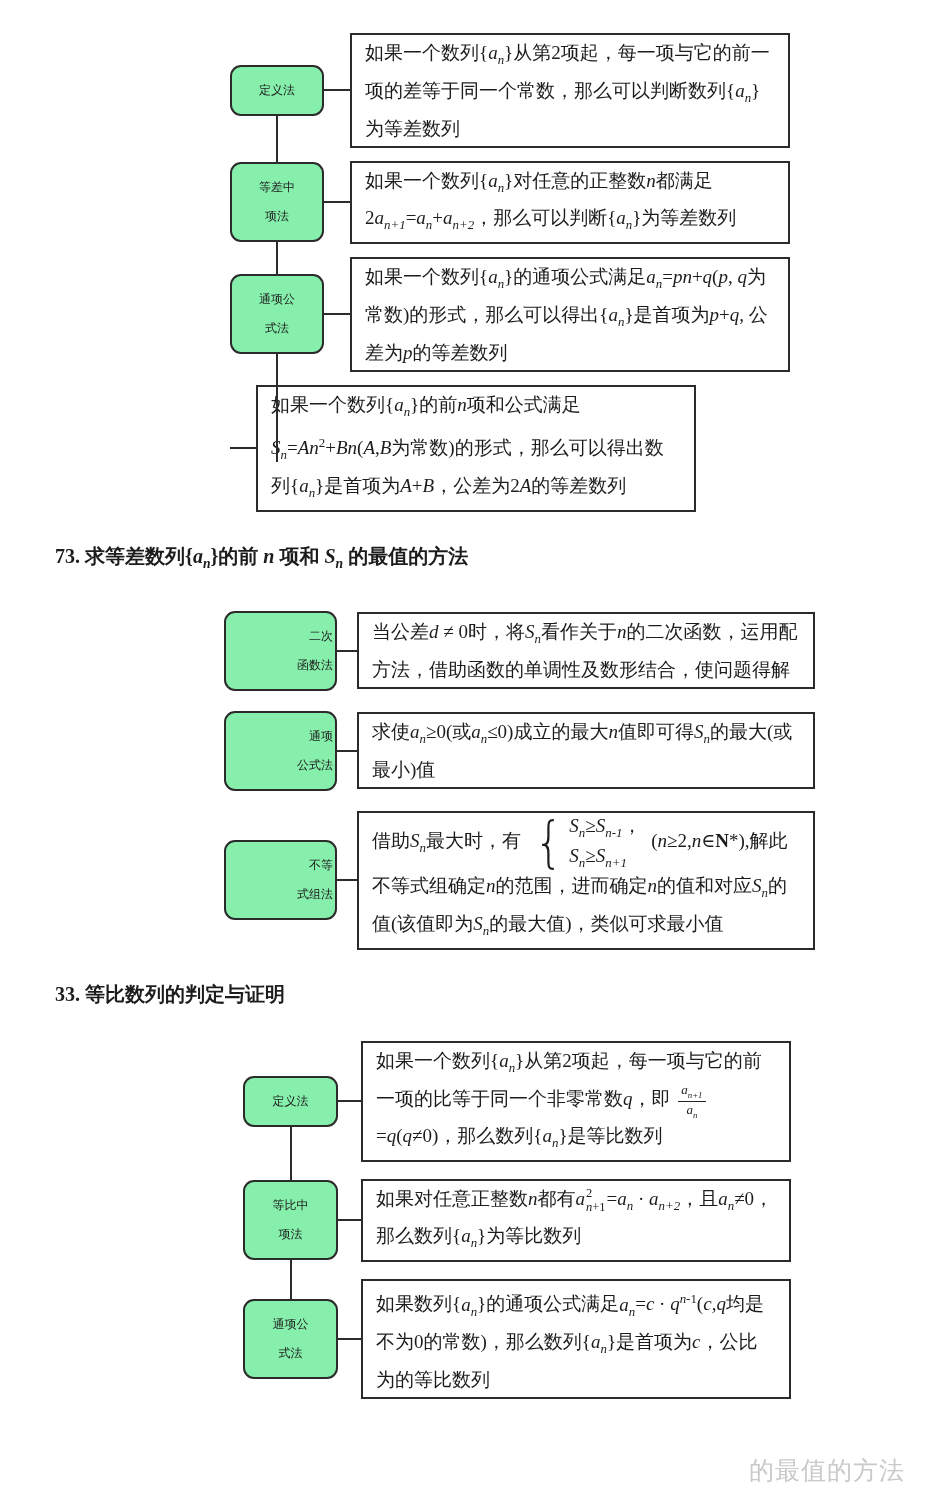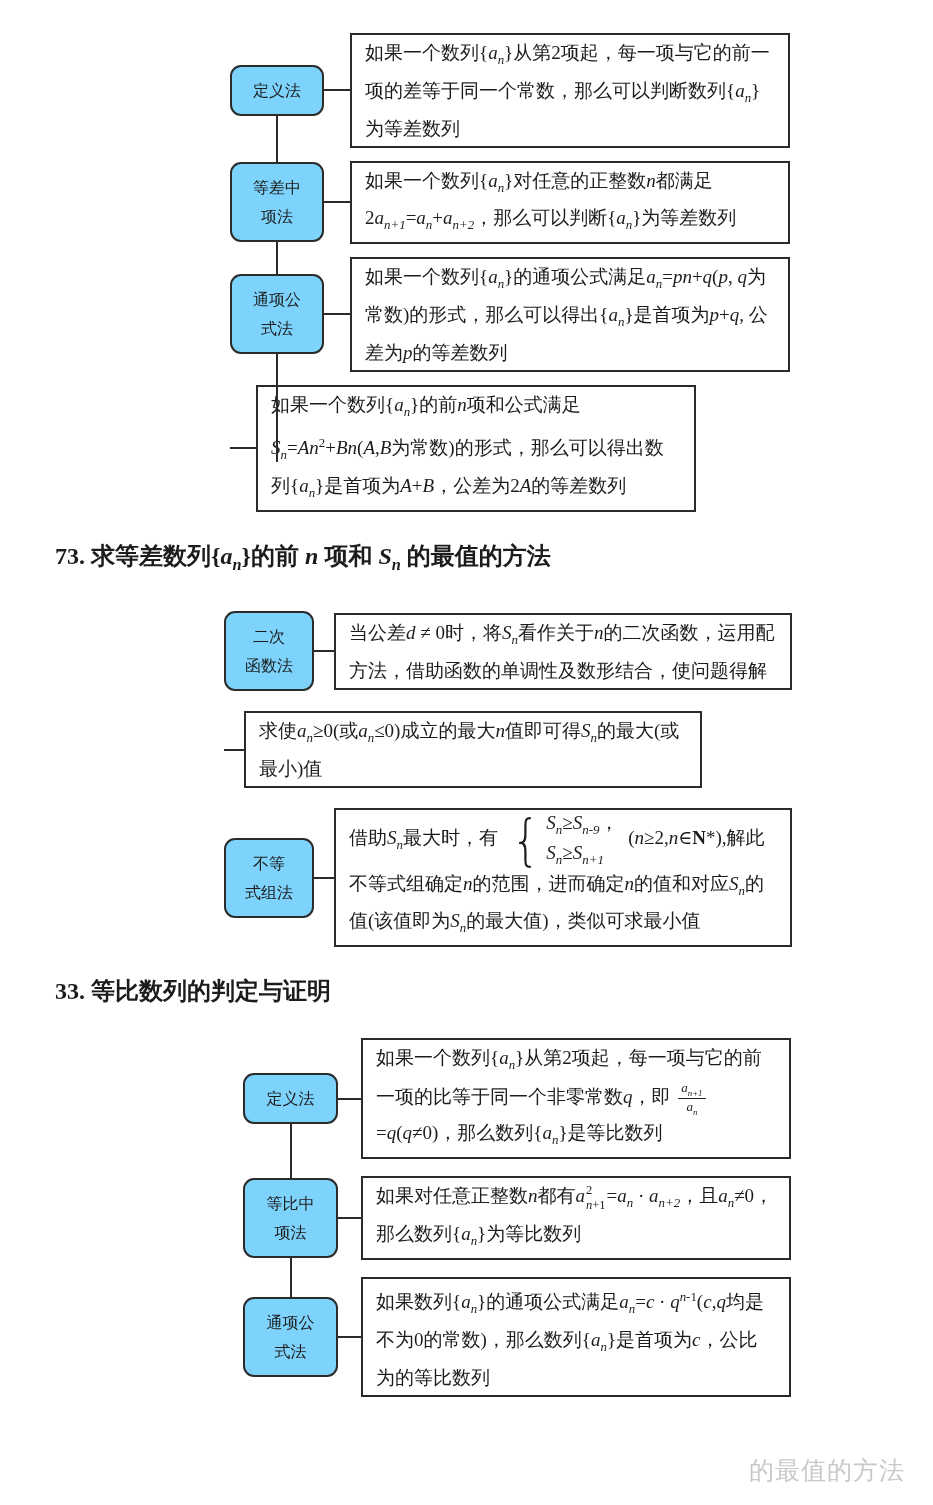--- a/index.html
+++ b/index.html
@@ -11,25 +11,25 @@
     overflow:hidden;
     font-family:"Liberation Serif","DejaVu Serif",serif;
     color:#1c1c1c;
     padding-top:33px;
   }
   
   .group { position:relative; }
   .row { display:flex; align-items:center; }
   .label-box {
     position:relative; z-index:2;
-    background:#7dd3fc;
+    background:#86efac;
     border:2px solid #2b2b2b;
     border-radius:11px;
     text-align:center;
-    font-size:16px; line-height:29px;
+    font-size:12px; line-height:29px;
     padding:9px 2px;
     flex:0 0 auto;
   }
   .hline { height:2px; background:#2b2b2b; flex:0 0 auto; }
   .content-box {
     border:2px solid #2b2b2b;
     background:#ffffff;
     font-size:19px; line-height:31px;
     padding:2px 13px;
     flex:0 0 auto;
@@ -38,34 +38,34 @@
 
   
   .g72 .row { margin:0 0 13px 230px; }
   .g72 .label-box { width:94px; }
   .g72 .hline { width:26px; }
   .g72 .content-box { width:440px; }
   .g72 .vline { left:276px; top:48px; bottom:50px; }
 
   
   .g73 .row { margin:0 0 20px 224px; }
-  .g73 .label-box { width:90px; }
+  .g73 .label-box { width:113px;text-align:right; }
   .g73 .hline { width:20px; }
   .g73 .content-box { width:458px; }
 
   
   .g74 .row { margin:0 0 17px 243px; }
   .g74 .label-box { width:95px; }
   .g74 .hline { width:23px; }
   .g74 .content-box { width:430px; }
   .g74 .vline { left:290px; top:47px; bottom:48px; }
 
   
   .heading {
-    font-size:24px; font-weight:bold;
+    font-size:20px; font-weight:bold;
     margin:27px 0 30px 55px;
     line-height:34px;
   }
 
   
   sub { font-size:0.68em; }
   sup { font-size:0.68em; }
   i { font-style:italic; }
   .cases { display:inline-flex; align-items:center; vertical-align:middle; margin:0 5px; }
   .brace { font-size:56px; font-weight:300; line-height:0.9;
@@ -116,30 +116,31 @@
 
   <h2 class="heading">73. 求等差数列{<i>a<sub>n</sub></i>}的前 <i>n</i> 项和 <i>S<sub>n</sub></i> 的最值的方法</h2>
 
   <section class="group g73">
     <div class="row">
       <div class="label-box">二次<br>函数法</div>
       <div class="hline"></div>
       <div class="content-box">当公差<i>d</i> ≠ 0时，将<i>S<sub>n</sub></i>看作关于<i>n</i>的二次函数，运用配方法，借助函数的单调性及数形结合，使问题得解</div>
     </div>
     <div class="row">
+      <div class="label-box">通项<br>公式法</div>
       <div class="hline"></div>
       <div class="content-box">求使<i>a<sub>n</sub></i>≥0(或<i>a<sub>n</sub></i>≤0)成立的最大<i>n</i>值即可得<i>S<sub>n</sub></i>的最大(或最小)值</div>
     </div>
     <div class="row">
       <div class="label-box">不等<br>式组法</div>
       <div class="hline"></div>
       <div class="content-box">借助<i>S<sub>n</sub></i>最大时，有 <span class="cases">
             <span class="brace">{</span>
             <span class="case-rows">
-              <span><i>S<sub>n</sub></i>≥<i>S<sub>n-9</sub></i>，</span>
+              <span><i>S<sub>n</sub></i>≥<i>S<sub>n-1</sub></i>，</span>
               <span><i>S<sub>n</sub></i>≥<i>S<sub>n+1</sub></i></span>
             </span>
           </span> (<i>n</i>≥2,<i>n</i>∈<b>N</b>*),解此不等式组确定<i>n</i>的范围，进而确定<i>n</i>的值和对应<i>S<sub>n</sub></i>的值(该值即为<i>S<sub>n</sub></i>的最大值)，类似可求最小值</div>
     </div>
   </section>
 
   <h2 class="heading">33. 等比数列的判定与证明</h2>
 
   <section class="group g74">
     <div class="vline"></div>

